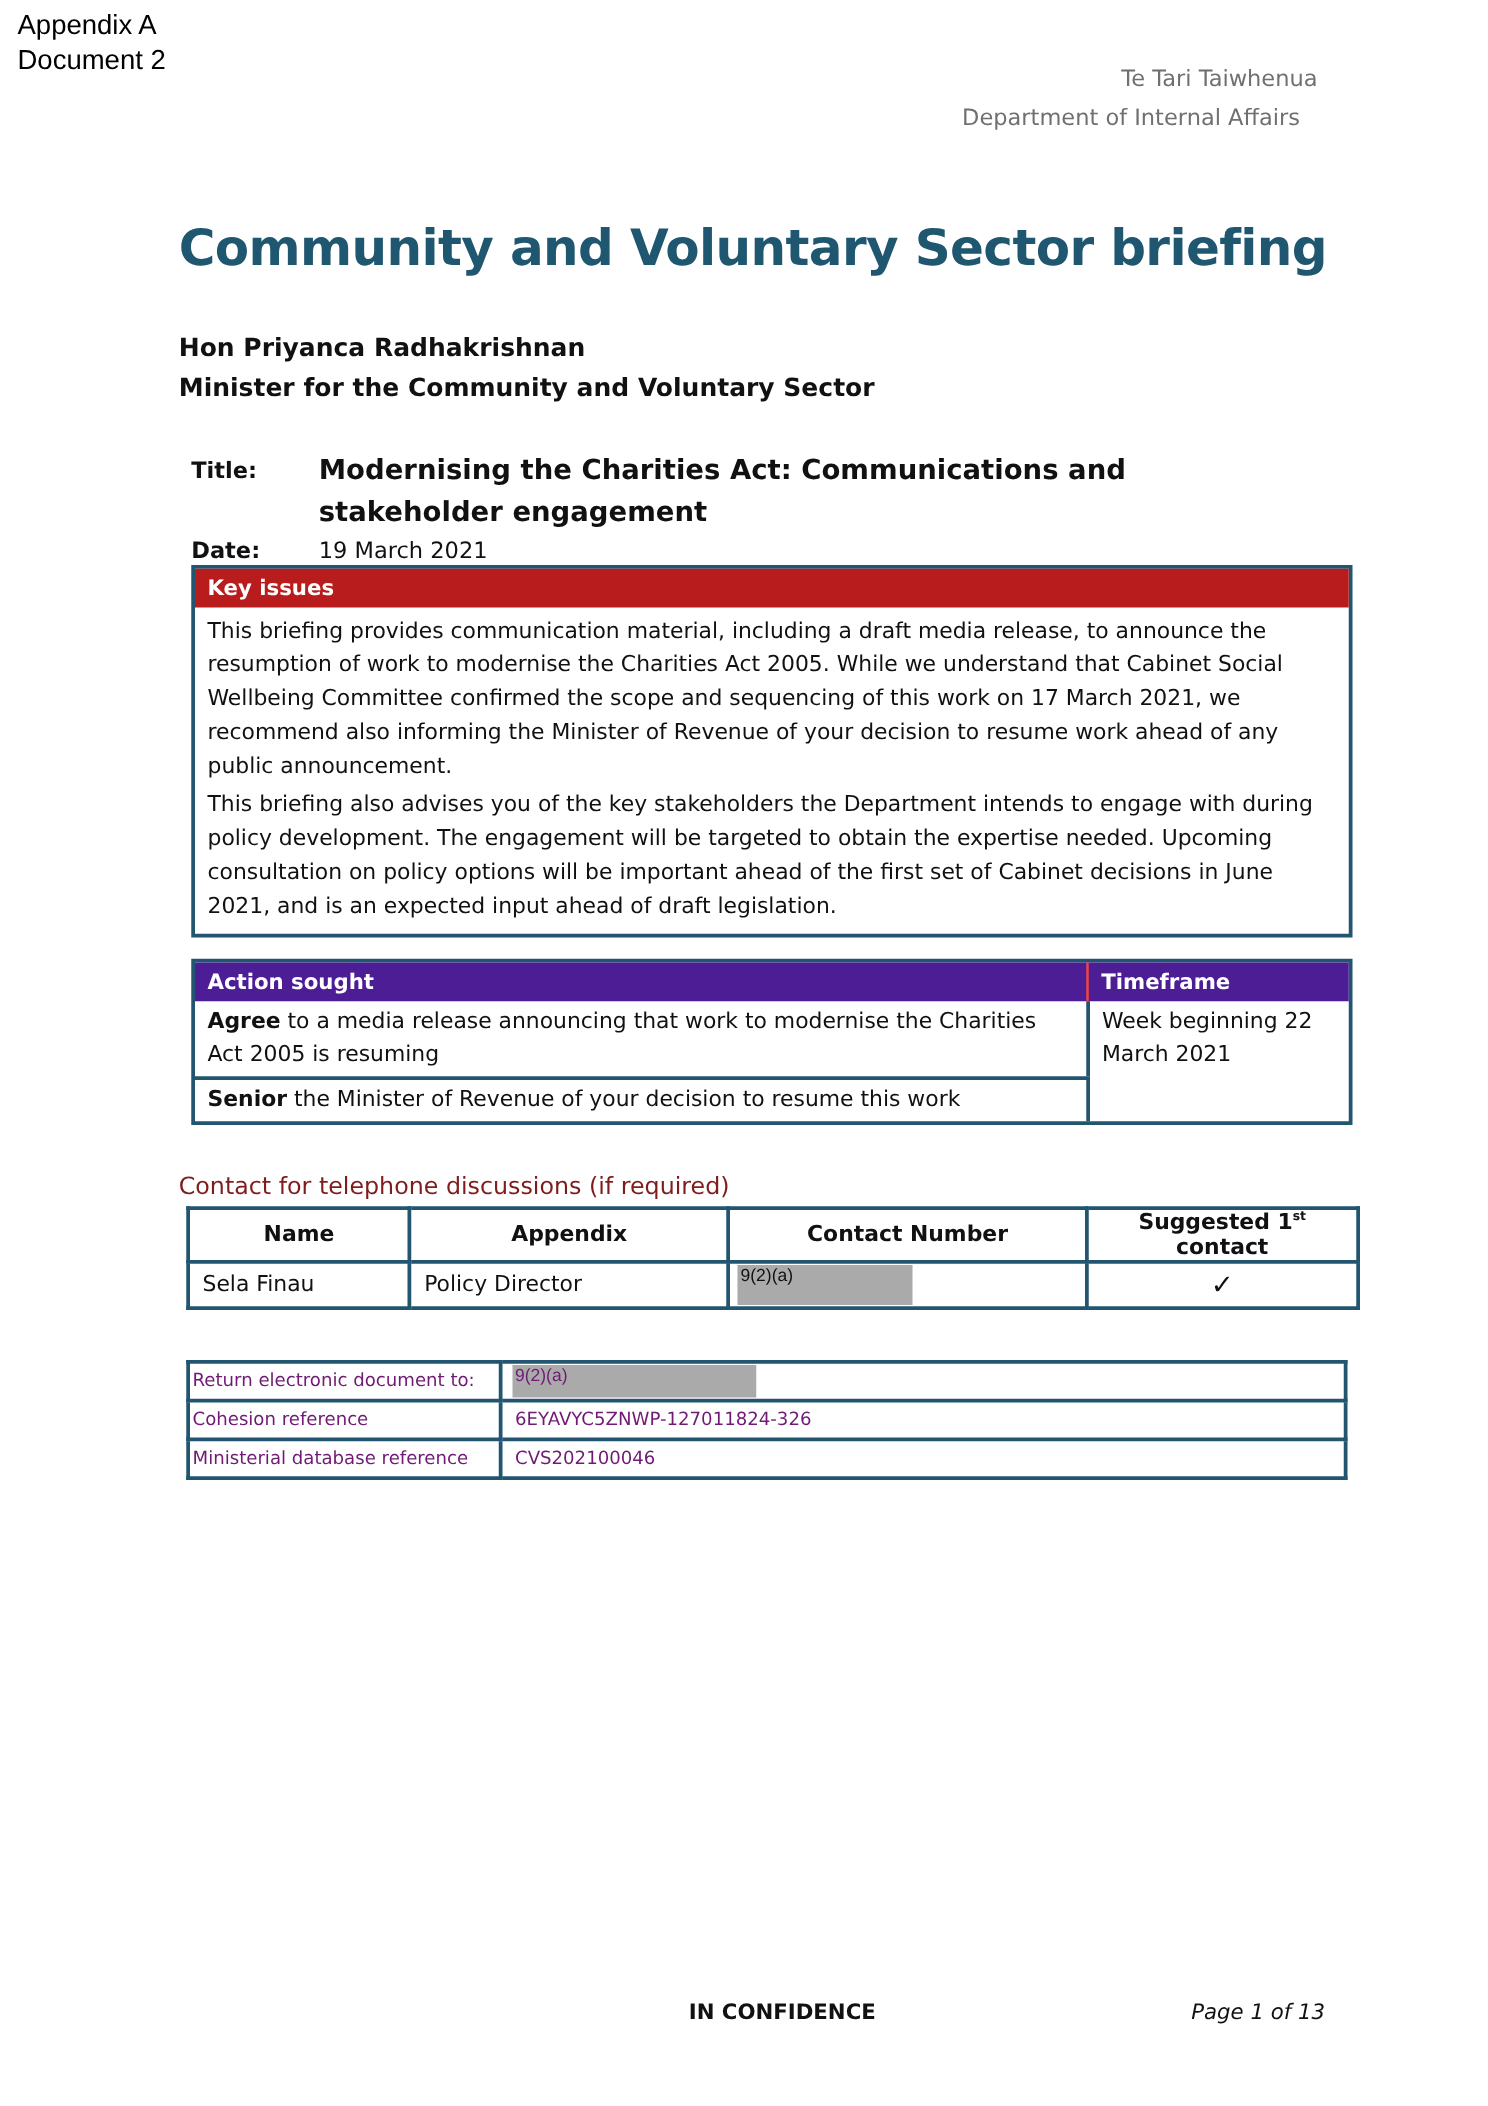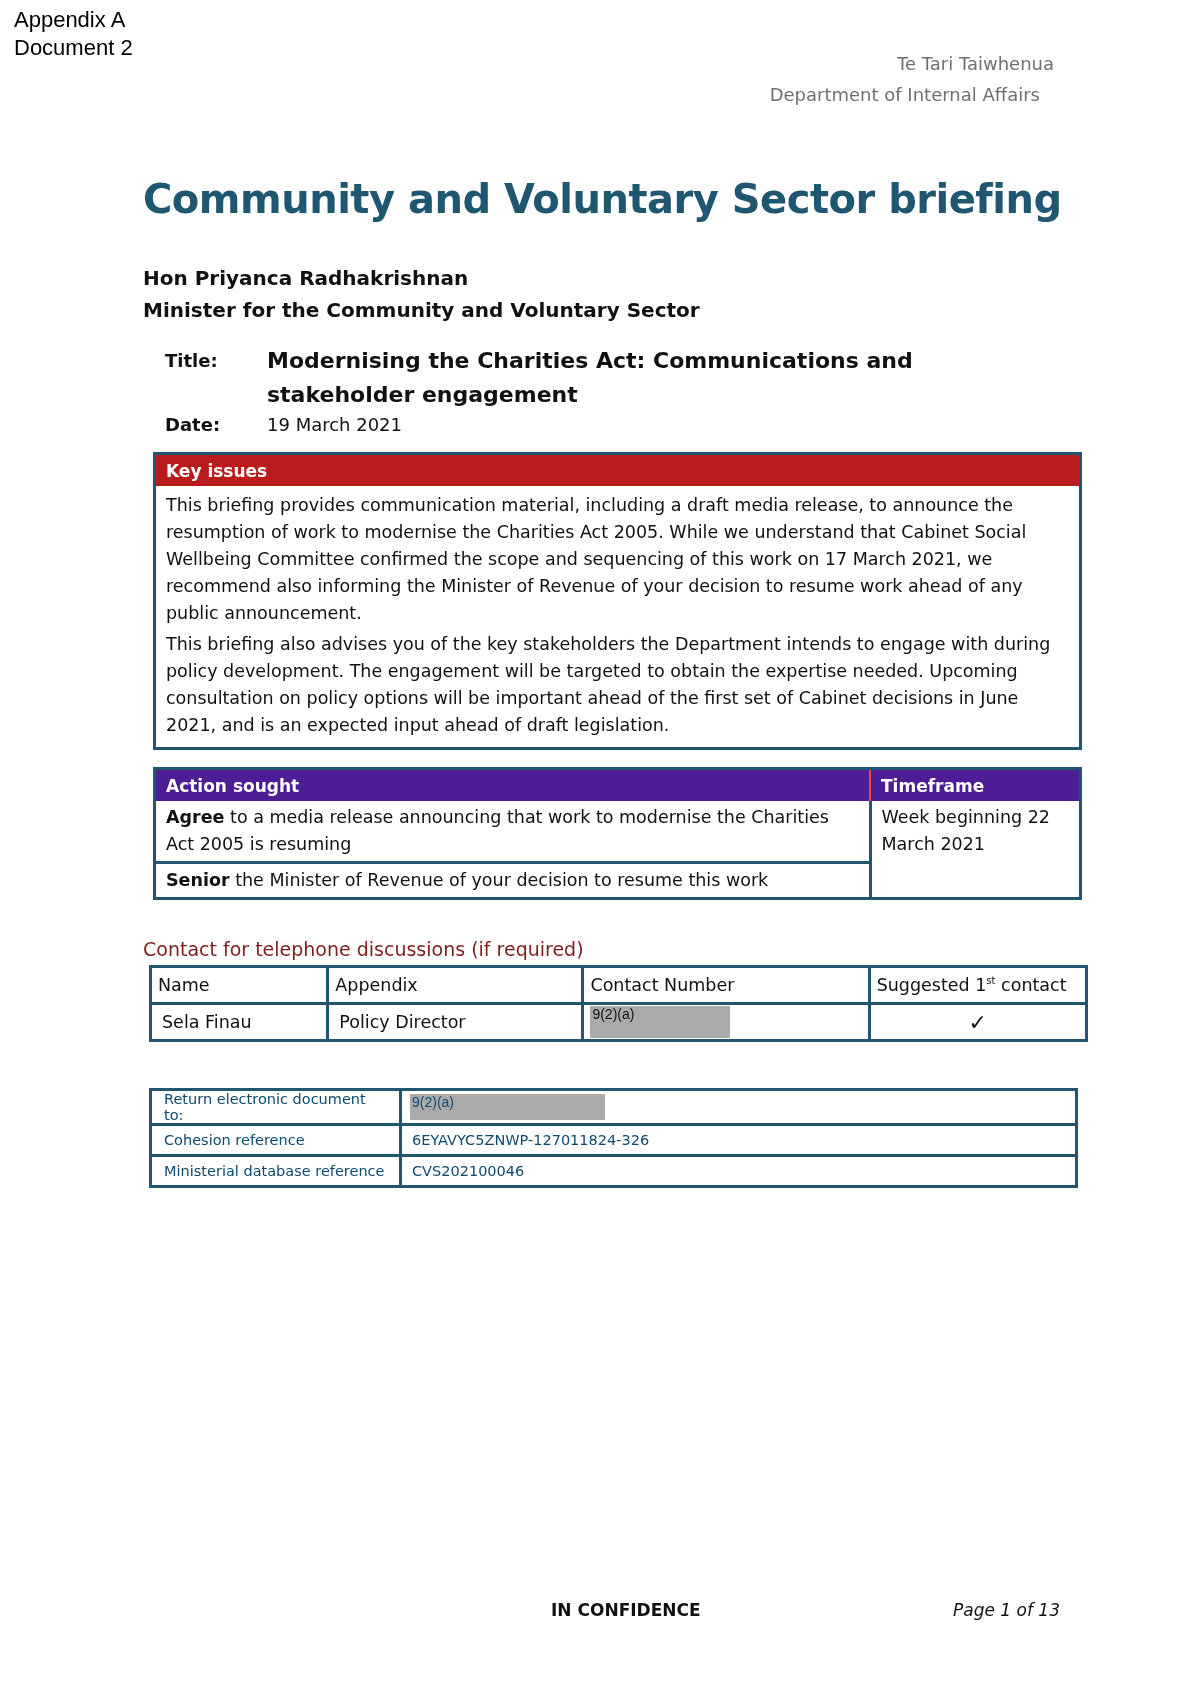--- a/index.html
+++ b/index.html
@@ -9,21 +9,21 @@
   .appendix { position: absolute; left: 14px; top: 6px; font-family: "Liberation Sans", sans-serif; font-size: 22px; line-height: 28px; color: #000; }
 
   .org { position: absolute; right: 136px; top: 48px; text-align: right; font-family: "DejaVu Sans", sans-serif; color: #707070; font-size: 18px; line-height: 31px; }
   .org .maori { display: block; padding-right: 0; }
   .org .dept { display: block; position: relative; right: 14px; }
 
   .doc-title { position: absolute; left: 143px; top: 176px; font-family: "DejaVu Sans", sans-serif; font-weight: bold; font-size: 40px; color: #1f5670; letter-spacing: -0.5px; }
 
   .minister { position: absolute; left: 143px; top: 262px; font-family: "DejaVu Sans", sans-serif; font-weight: bold; font-size: 20px; line-height: 32px; color: #111; }
 
-  .meta { position: absolute; left: 153px; top: 344px; font-family: "DejaVu Sans", sans-serif; margin-left: 12px; }
+  .meta { position: absolute; left: 153px; top: 360px; font-family: "DejaVu Sans", sans-serif; }
   .meta-row { display: flex; }
   .meta-label { width: 102px; font-weight: bold; font-size: 18px; color: #111; }
   .meta-title { font-weight: bold; font-size: 22px; line-height: 34px; width: 780px; color: #111; }
   .meta-date { font-size: 18px; line-height: 30px; }
   .meta-row.title .meta-label { padding-top: 6px; }
   .meta-row.date { margin-top: -2px; }
   .meta-row.date .meta-label { line-height: 30px; }
 
   .box { position: absolute; left: 153px; width: 929px; border: 3px solid #225570; font-family: "DejaVu Sans", sans-serif; }
   .hdr { background: #b91c1c; color: #fff; font-weight: bold; font-size: 17px; padding: 6px 10px 5px; }
@@ -36,29 +36,29 @@
   .action th.tf { border-left: 2px solid #ef4444; width: 209px; }
   .action td { font-size: 17.5px; line-height: 27px; padding: 3px 10px; vertical-align: top; color: #111; }
   .action td.act { border-bottom: 3px solid #225570; }
   .action td.act.last { border-bottom: none; }
   .action td.tf { border-left: 3px solid #225570; }
 
   .contact-label { position: absolute; left: 143px; top: 938px; font-family: "DejaVu Sans", sans-serif; font-size: 19px; color: #7f1d1d; }
 
   .contacts { position: absolute; left: 149px; top: 965px; width: 939px; border-collapse: collapse; font-family: "DejaVu Sans", sans-serif; border: 3px solid #225570; }
   .contacts th, .contacts td { border: 3px solid #225570; height: 37px; font-size: 17.5px; color: #111; text-align: left; padding: 0 6px; vertical-align: middle; }
-  .contacts th { font-weight: normal; }
+  .contacts th { font-weight: bold; text-align: center; }
   .contacts td.name, .contacts td.pos { padding-left: 10px; }
   .contacts td.num { padding: 0 6px; }
   .redact { display: inline-block; width: 140px; height: 32px; background: #aaaaaa; font-family: "Liberation Sans", sans-serif; font-size: 14px; color: #111; vertical-align: top; padding: 0 0 0 2px; line-height: 16px; }
   .contacts td.check { text-align: center; font-size: 22px; }
   sup { font-size: 10px; }
 
   .refs { position: absolute; left: 149px; top: 1088px; width: 929px; border-collapse: collapse; font-family: "DejaVu Sans", sans-serif; border: 3px solid #225570; }
-  .refs td { border: 3px solid #225570; height: 31px; font-size: 14.5px; color: #0c4a6e; padding: 0 12px; vertical-align: middle; }
+  .refs td { border: 3px solid #225570; height: 31px; font-size: 14.5px; color: #701a75; padding: 0 2px; vertical-align: middle; }
   .refs td.lbl { width: 250px; }
   .refs td.val { padding-left: 10px; }
   .refs .redact2 { display: inline-block; width: 195px; height: 26px; background: #aaaaaa; font-family: "Liberation Sans", sans-serif; font-size: 14px; line-height: 16px; vertical-align: top; padding-left: 2px; margin-left: -2px; }
 
   .footer-conf { position: absolute; left: 551px; top: 1600px; font-family: "DejaVu Sans", sans-serif; font-weight: bold; font-size: 17px; color: #111; }
   .footer-page { position: absolute; left: 953px; top: 1600px; font-family: "DejaVu Sans", sans-serif; font-style: italic; font-size: 17px; color: #111; }
 </style>
 </head>
 <body>
 

